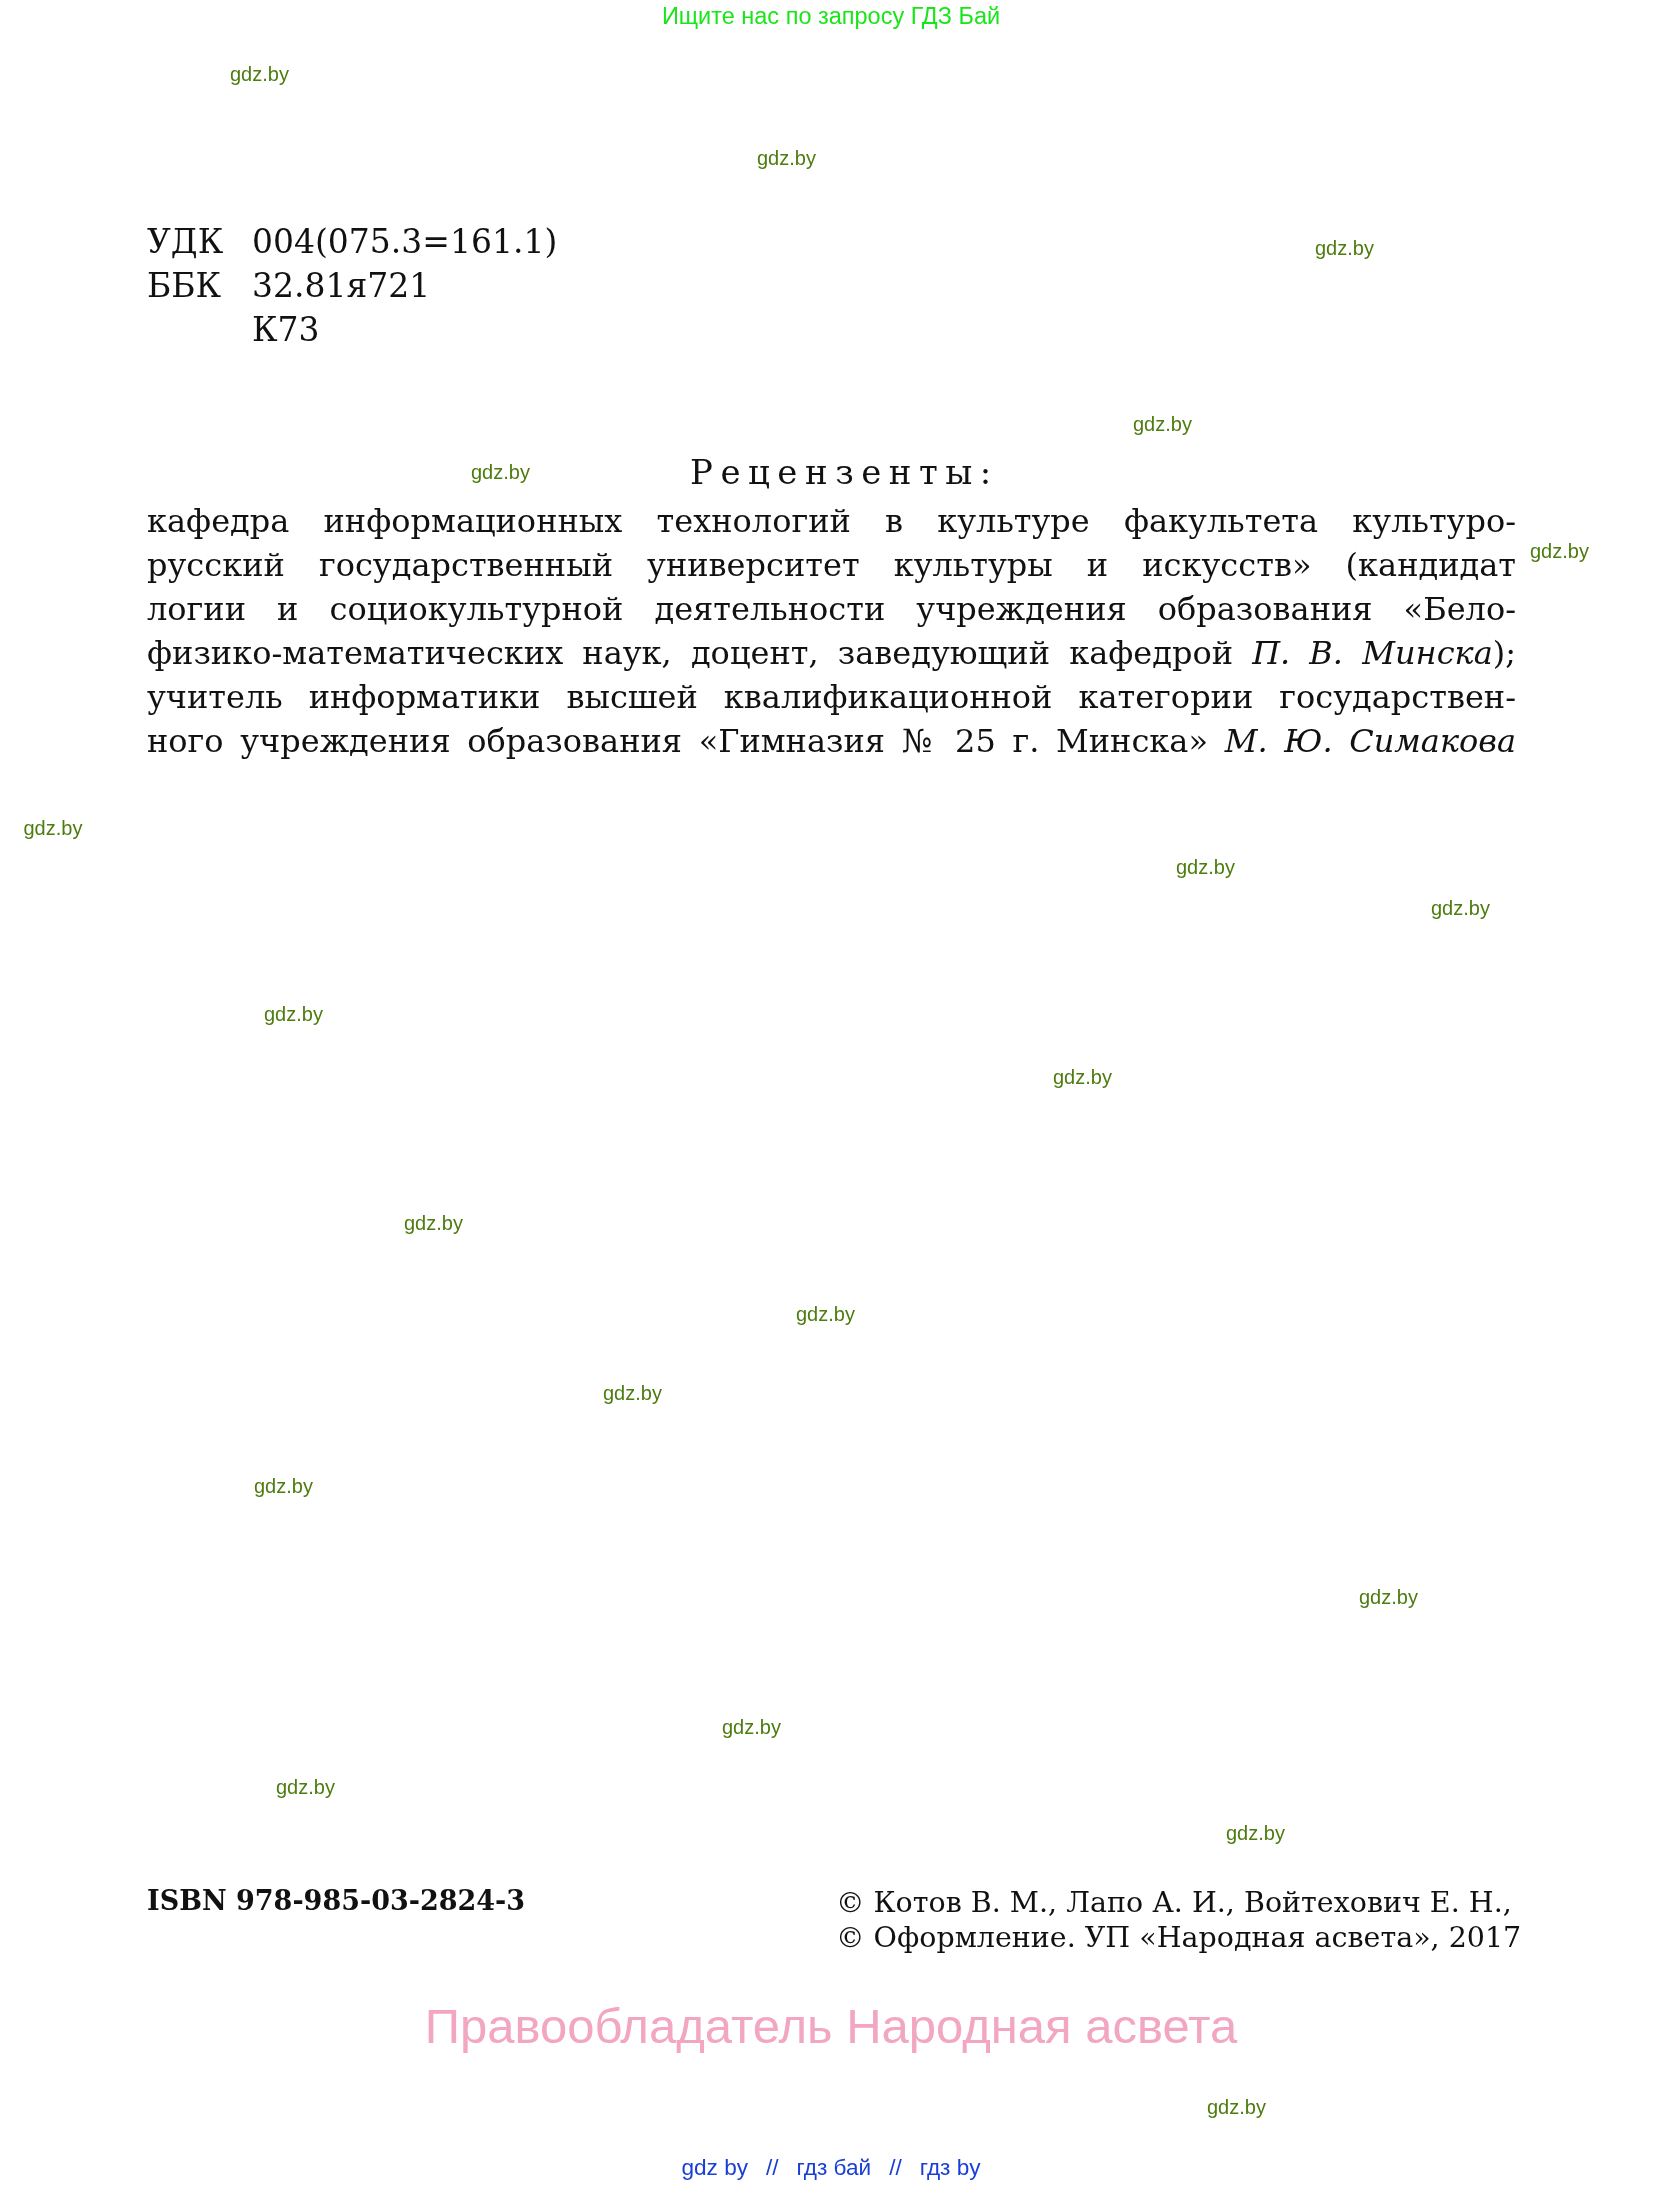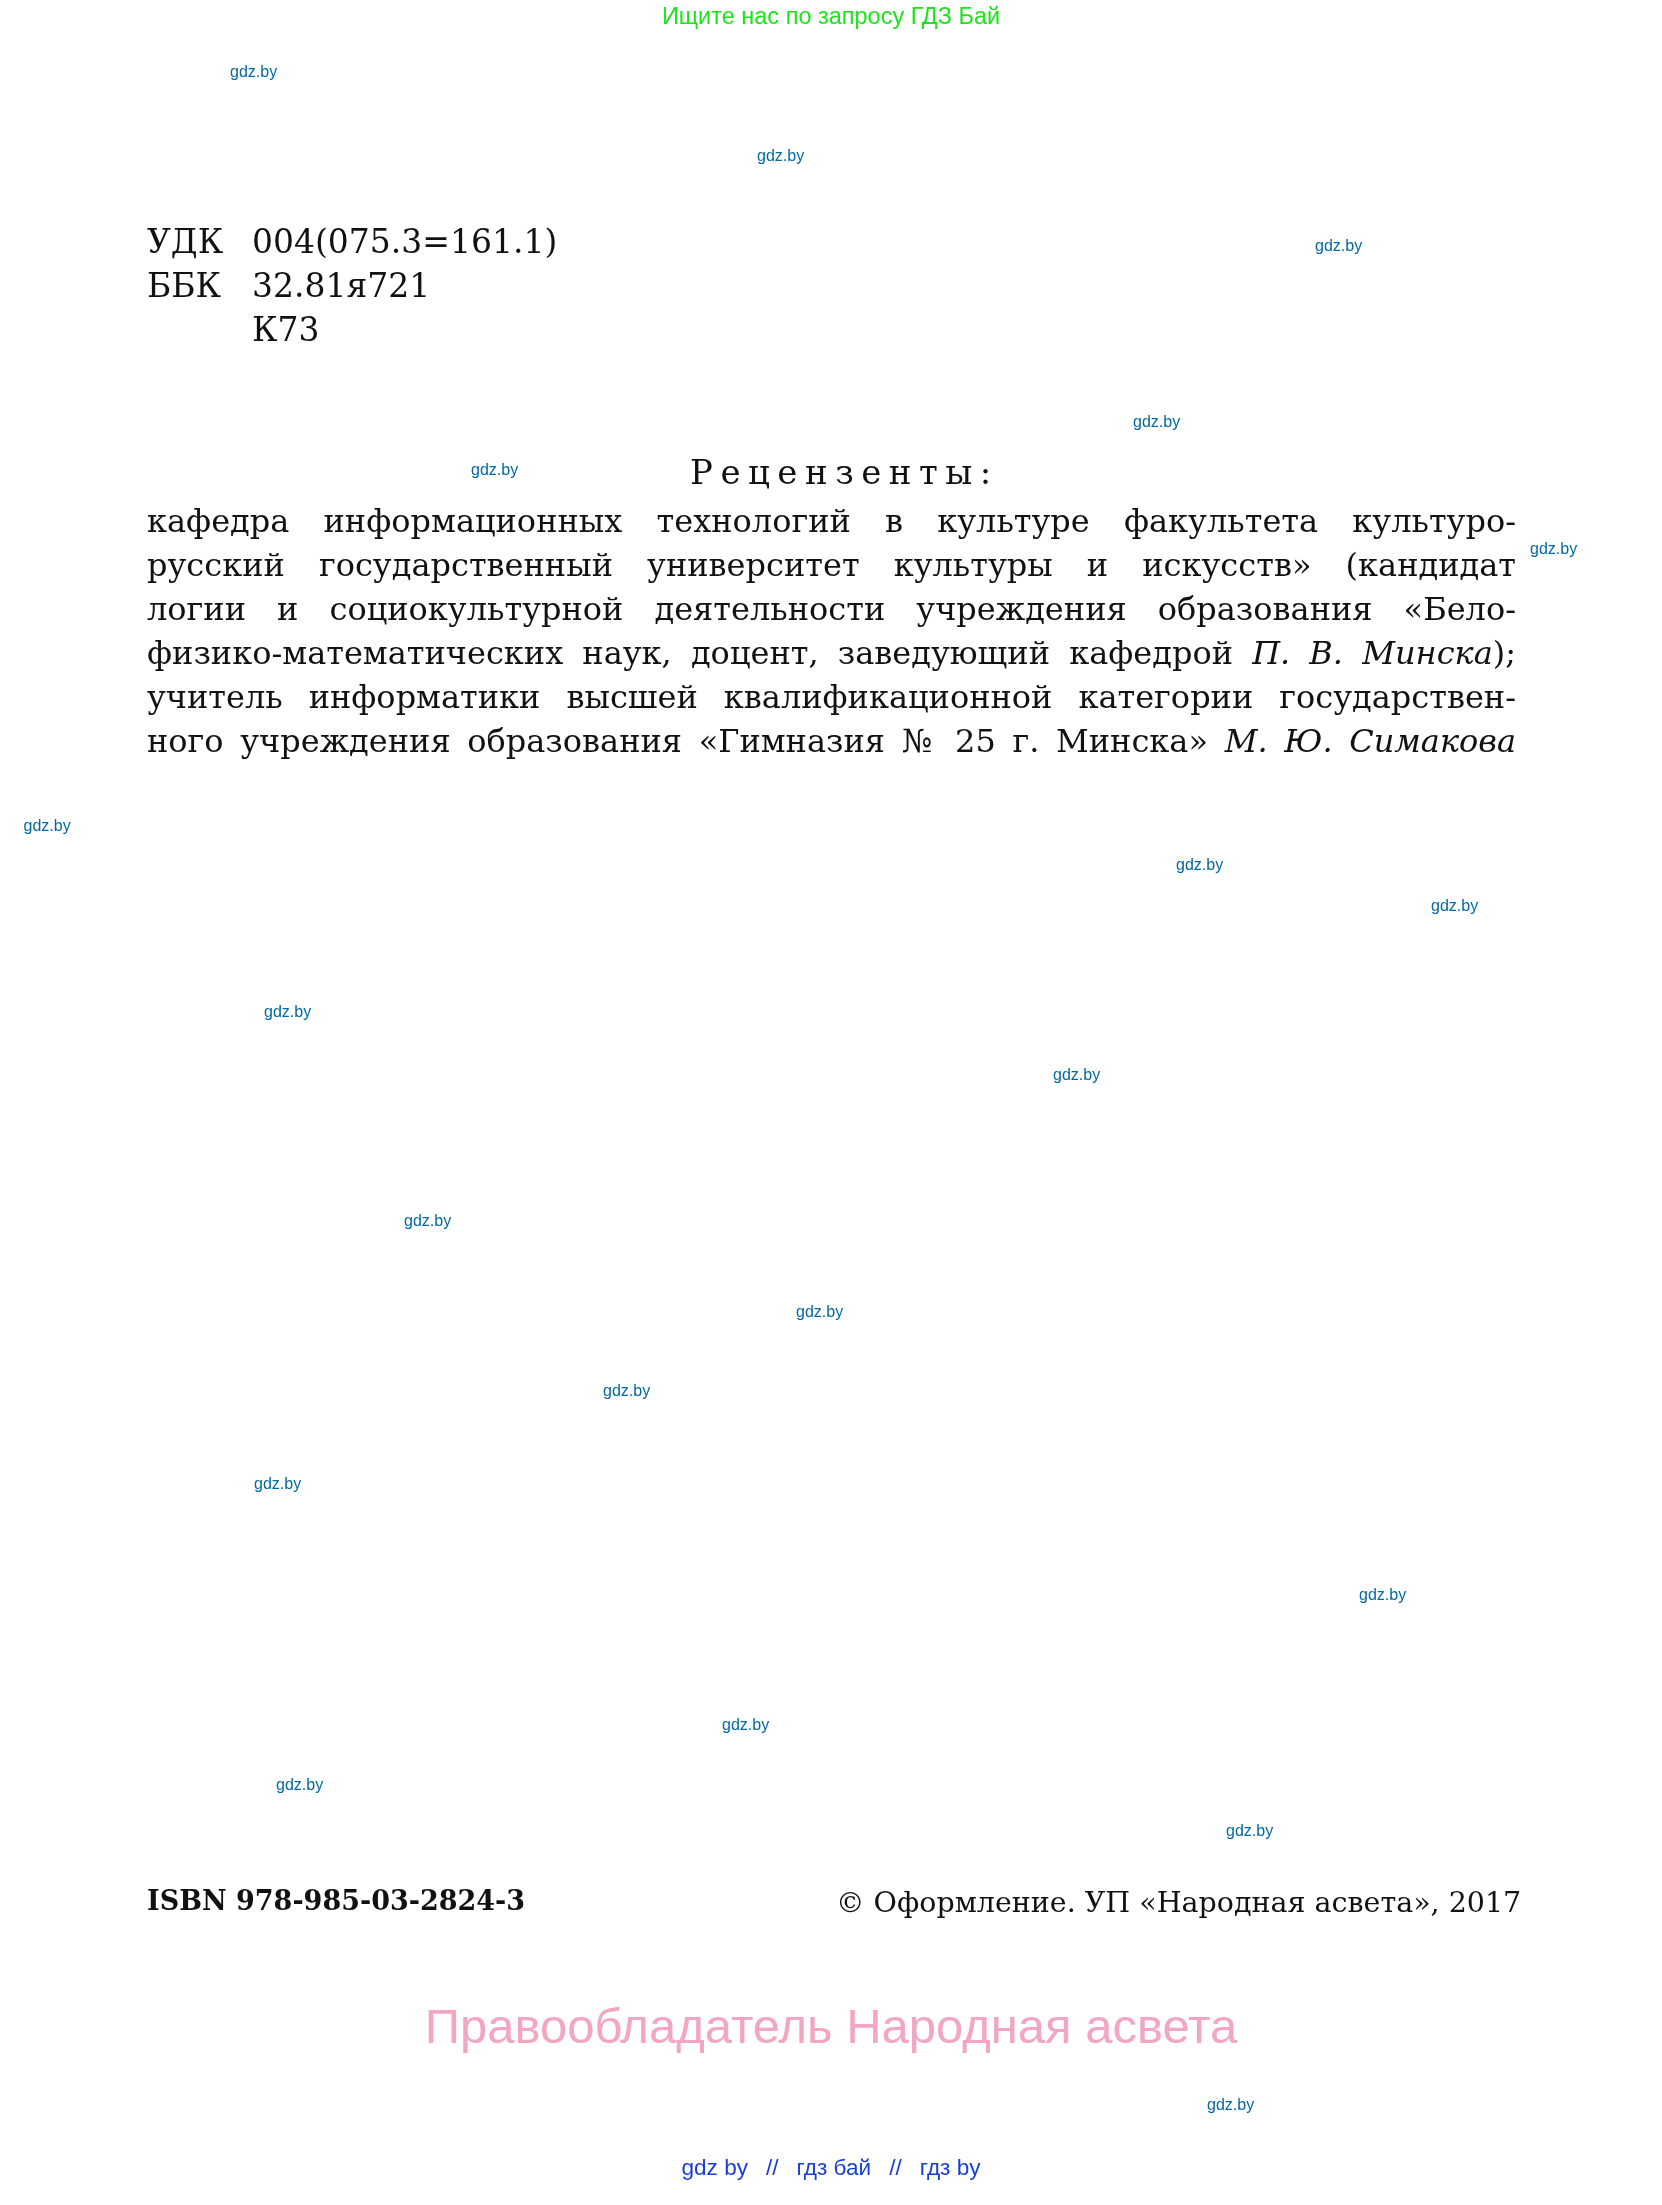--- a/index.html
+++ b/index.html
@@ -3,21 +3,21 @@
 <meta charset="utf-8">
 <style>
   html, body { margin: 0; padding: 0; background: #ffffff; }
   body { width: 1662px; height: 2205px; position: relative; overflow: hidden; }
   .abs { position: absolute; white-space: nowrap; }
   .top-banner {
     left: 0; width: 1662px; top: 3.4px; text-align: center;
     font-family: "Liberation Sans", sans-serif; font-size: 23.5px; color: #19e619;
   }
   .wm {
-    font-family: "Liberation Sans", sans-serif; font-size: 16px; color: #0369a1; text-align: center;
+    font-family: "Liberation Sans", sans-serif; font-size: 20px; color: #4d7c0f; text-align: center;
   }
   .serif { font-family: "DejaVu Serif", serif; color: #111111; }
   .bib { font-size: 33px; line-height: 44px; }
   .bib-row { display: flex; }
   .bib-key { width: 105px; }
   .reviewers-title {
     left: 690px; top: 452px; font-size: 34px; letter-spacing: 7.5px;
   }
   .body-text {
     left: 147px; top: 499px; width: 1369px;
@@ -90,20 +90,21 @@
   <span class="body-line">русский государственный университет культуры и искусств» (кандидат</span>
   <span class="body-line">логии и социокультурной деятельности учреждения образования «Бело-</span>
   <span class="body-line"><span>физико-математических наук, доцент, заведующий кафедрой </span><span class="it">П. В. Минска</span><span>);</span></span>
   <span class="body-line">учитель информатики высшей квалификационной категории государствен-</span>
   <span class="body-line last"><span>ного учреждения образования «Гимназия № 25 г. Минска» </span><span class="it">М. Ю. Симакова</span></span>
 </div>
 
 <div class="abs serif isbn">ISBN 978-985-03-2824-3</div>
 
 <div class="abs serif copy">
+  <div>© Котов В. М., Лапо А. И., Войтехович Е. Н.,</div>
   <div>© Оформление. УП «Народная асвета», 2017</div>
 </div>
 
 <div class="abs rights">Правообладатель Народная асвета</div>
 
 <div class="abs footer-links">
   <span>gdz by</span>
   <span class="sep">//</span>
   <span>гдз бай</span>
   <span class="sep">//</span>

